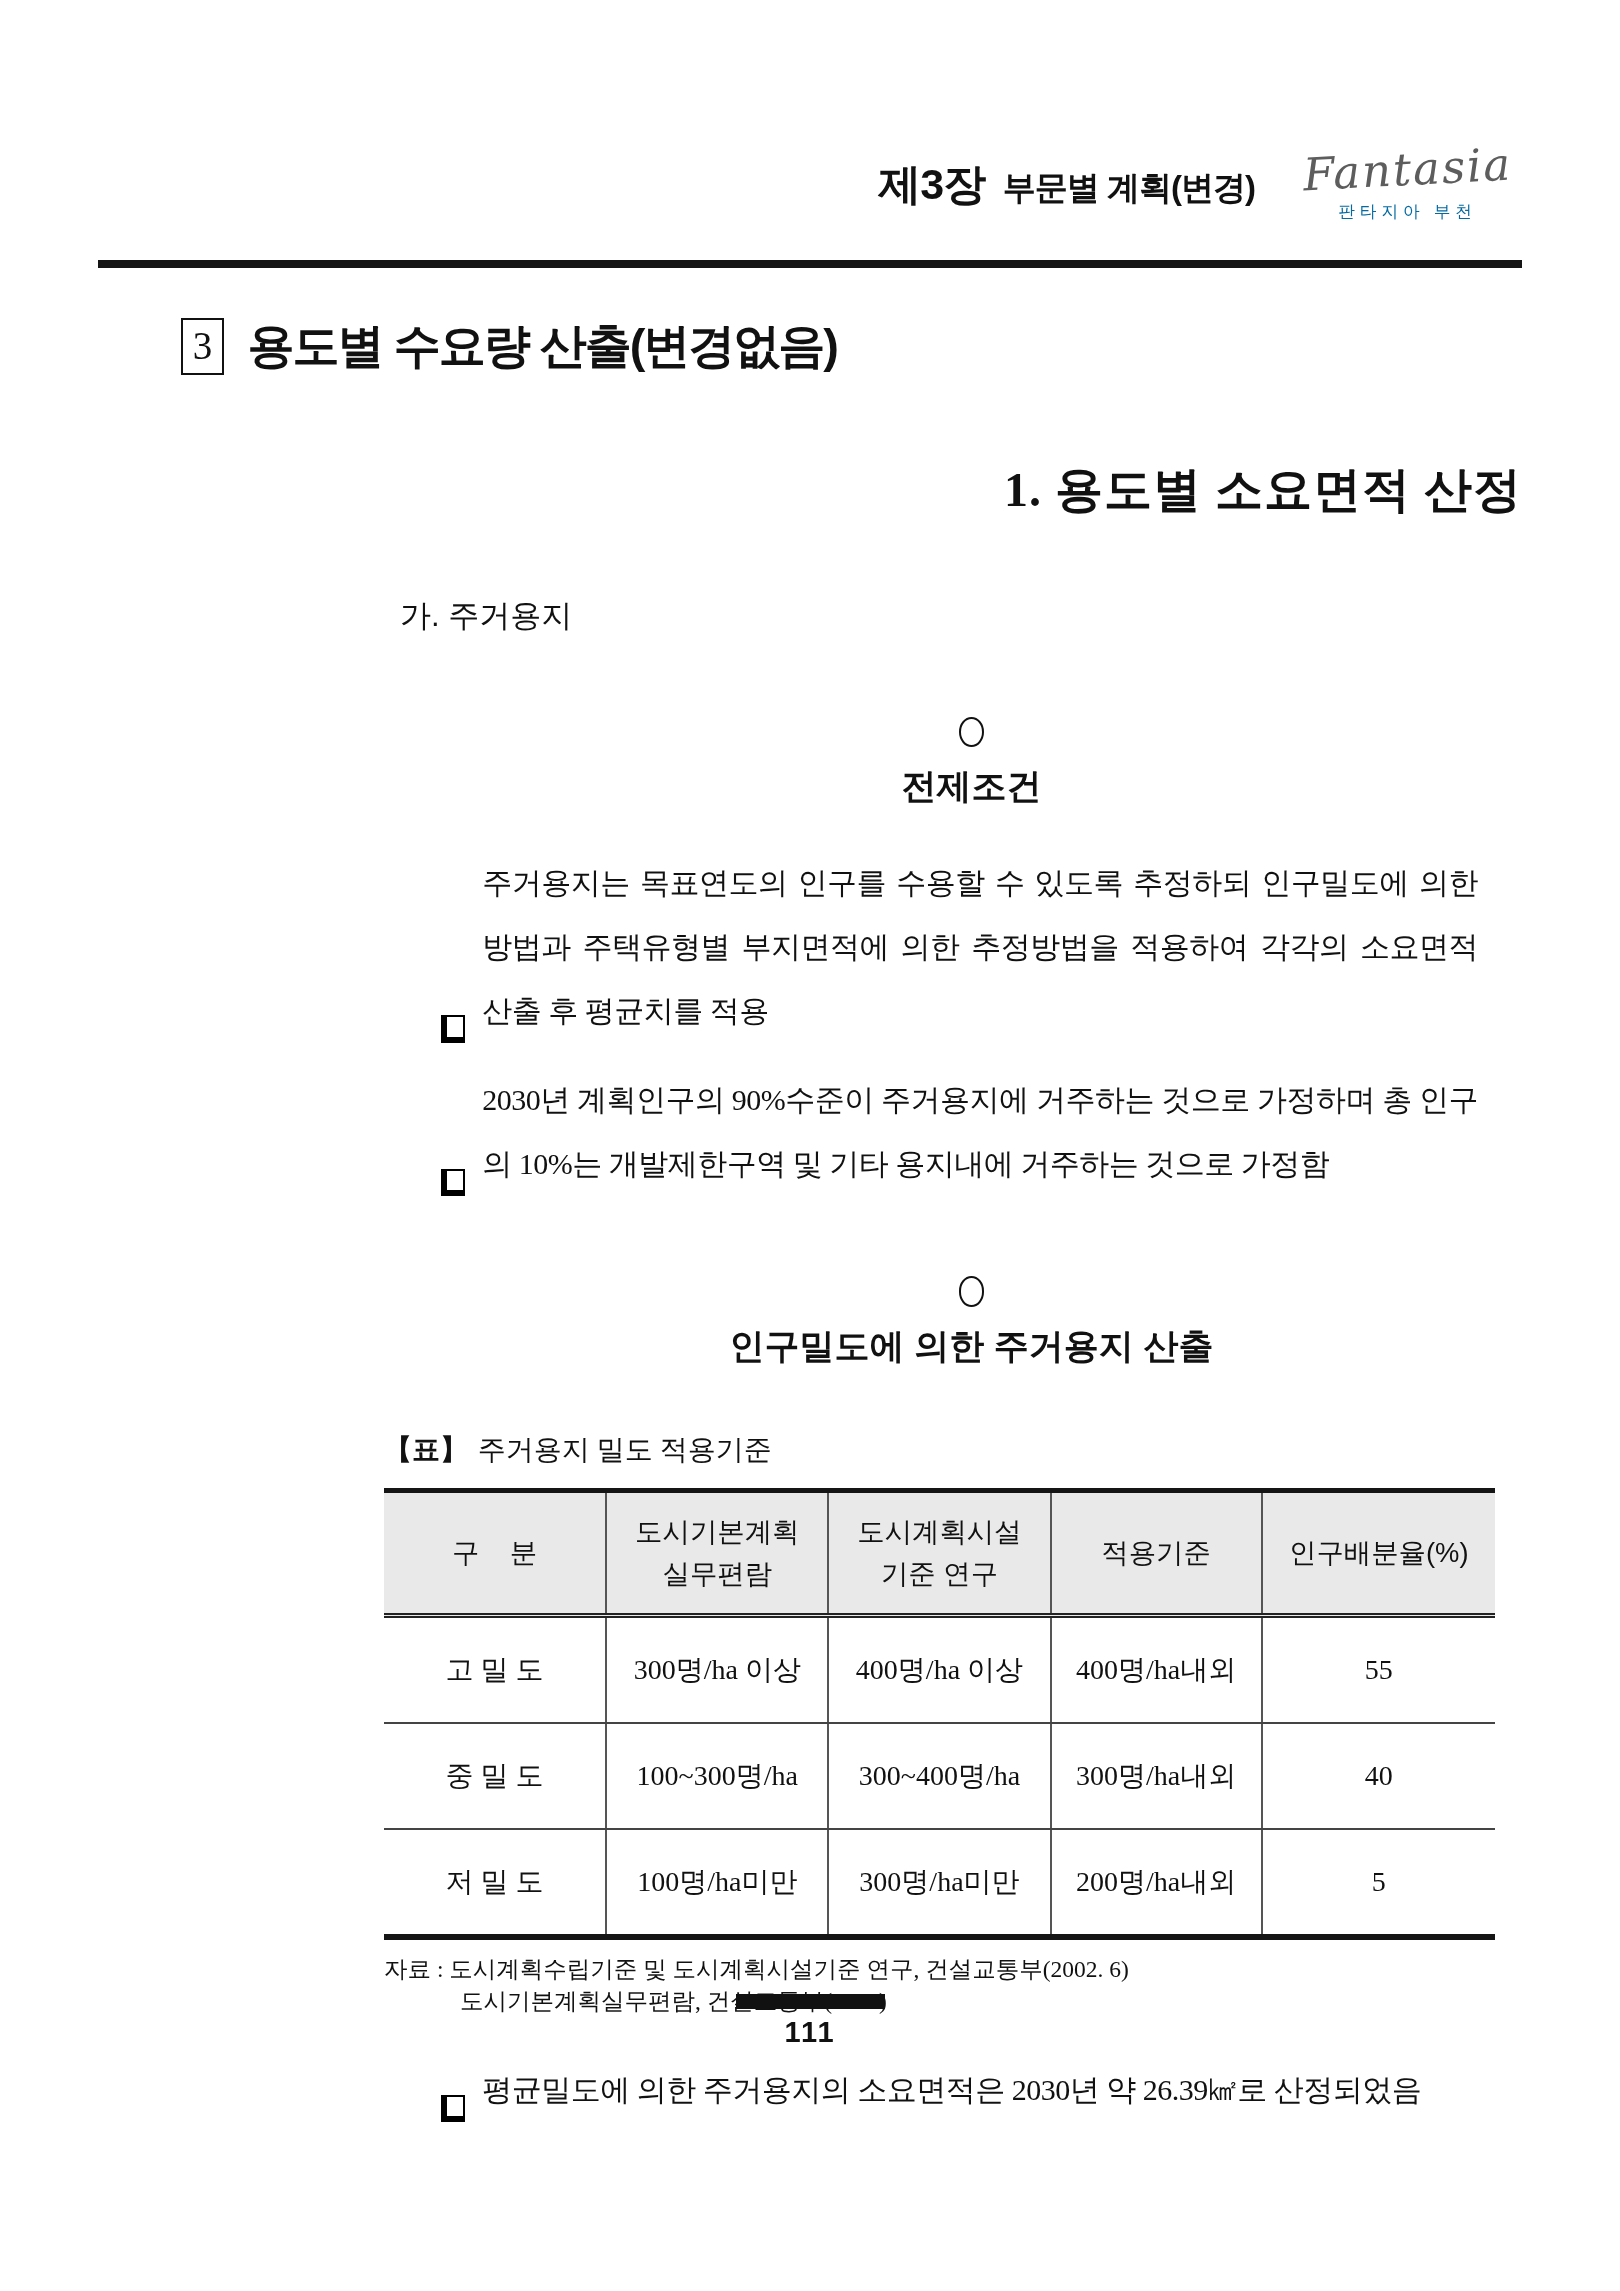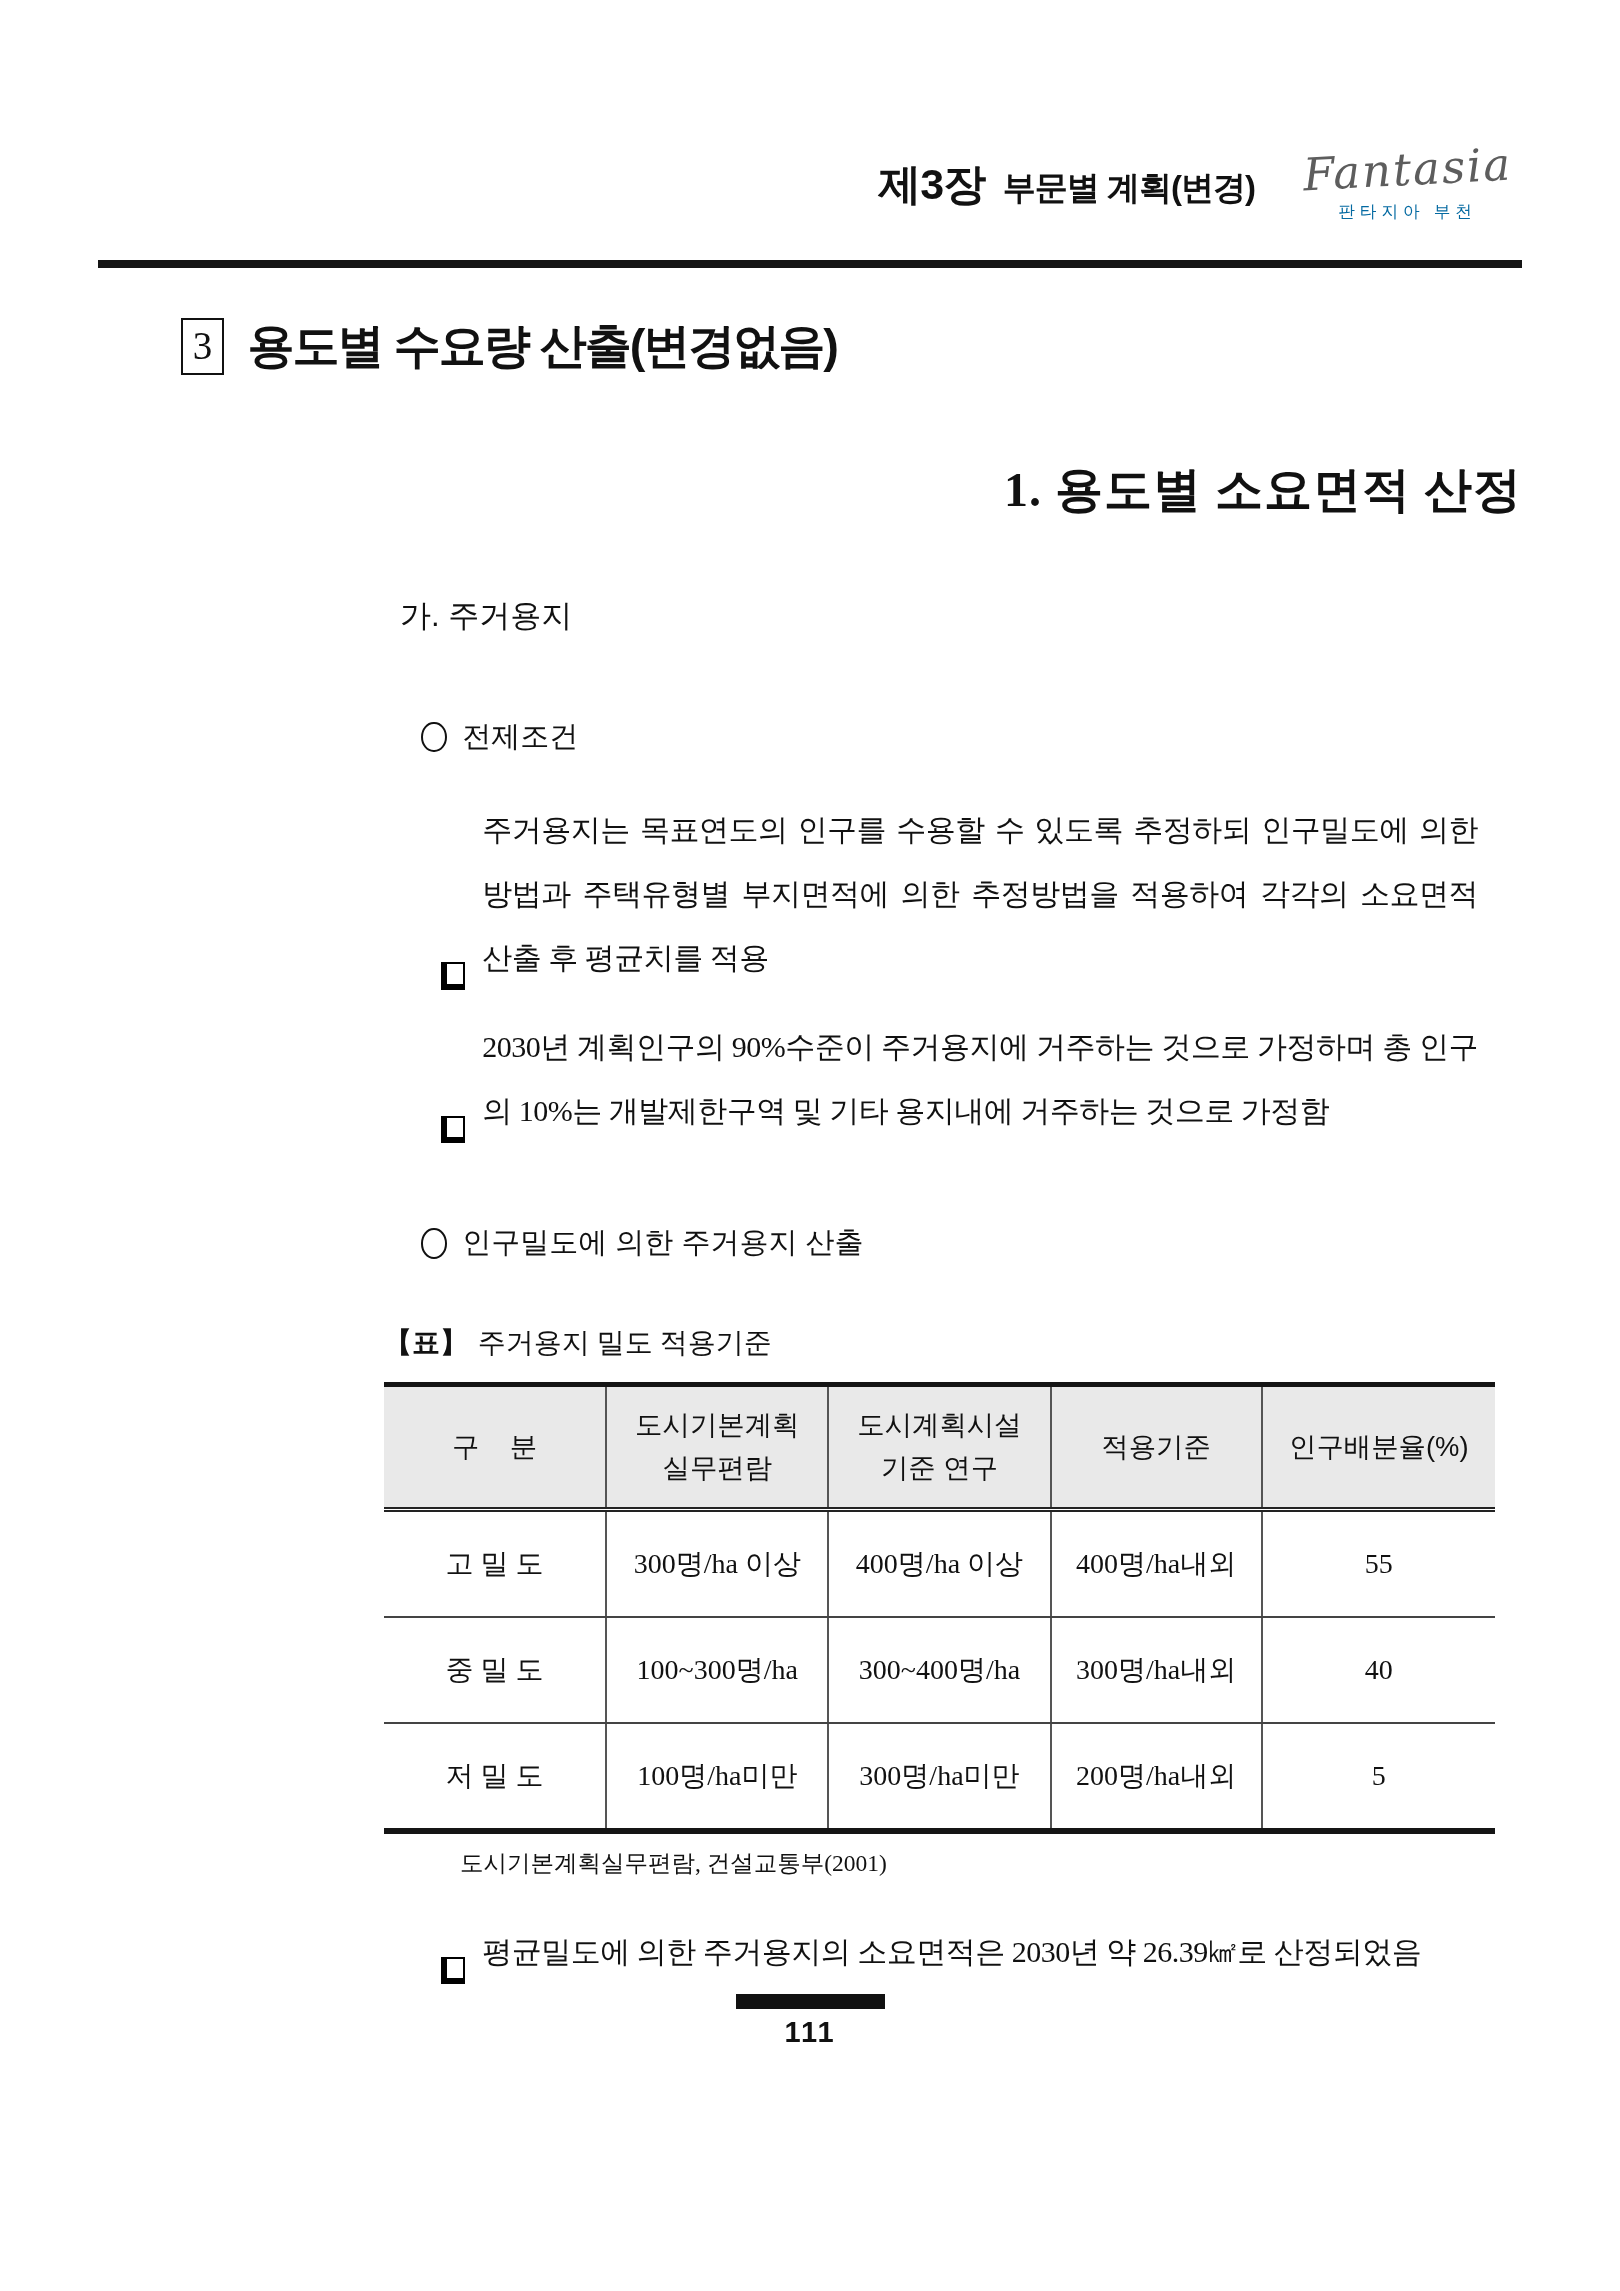--- a/index.html
+++ b/index.html
@@ -74,22 +74,22 @@
     font-weight: bold; font-size: 48px; letter-spacing: 1px; text-align: right;
   }
   .sec1a {
     margin: 73px 0 0 302px;
     font-family: "Liberation Sans", sans-serif;
     font-size: 31px; letter-spacing: 0px;
   }
   .o-heading {
     margin: 80px 0 0 323px;
     font-family: "Liberation Sans", sans-serif;
-    font-weight: normal; font-size: 29px;
-    display: flex; align-items: center; gap: 15.7px;
+    font-weight: bold; font-size: 35px;
+    display: flex; align-items: center; gap: 15.7px; flex-direction: column;
   }
   .circle-bullet {
     display: inline-block;
     width: 21.6px; height: 26.5px;
     border: 2.9px solid #111;
     border-radius: 50%;
     flex: 0 0 auto;
   }
 
   
@@ -266,20 +266,21 @@
         <td>저 밀 도</td>
         <td>100명/ha미만</td>
         <td>300명/ha미만</td>
         <td>200명/ha내외</td>
         <td>5</td>
       </tr>
     </tbody>
   </table>
 
   <div class="src">
+    <div>자료 : 도시계획수립기준 및 도시계획시설기준 연구, 건설교통부(2002. 6)</div>
     <div class="line2">도시기본계획실무편람, 건설교통부(2001)</div>
   </div>
 
   <div class="bullet-row mt40">
     <span class="sq-bullet"></span>
     <div class="bullet-text">평균밀도에 의한 주거용지의 소요면적은 2030년 약 26.39㎢로 산정되었음</div>
   </div>
 
 </div>
 

